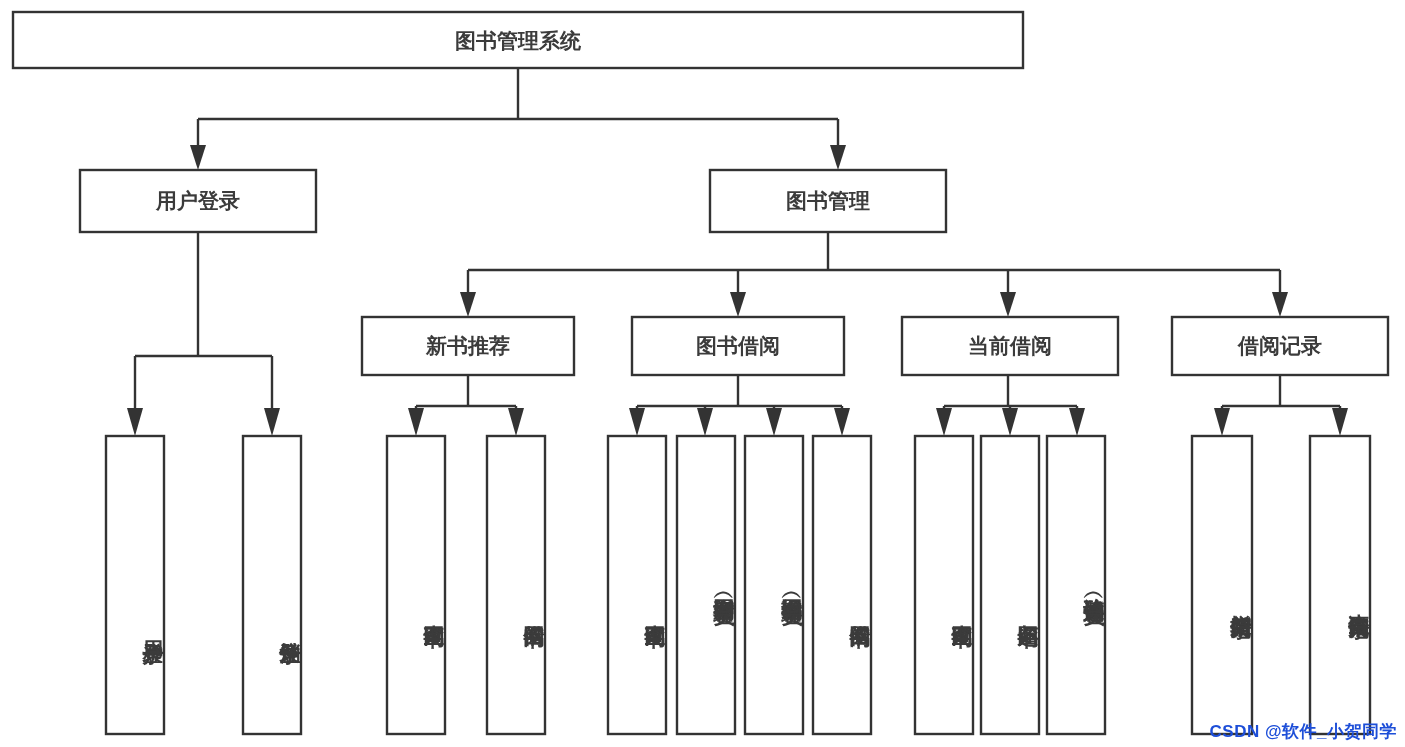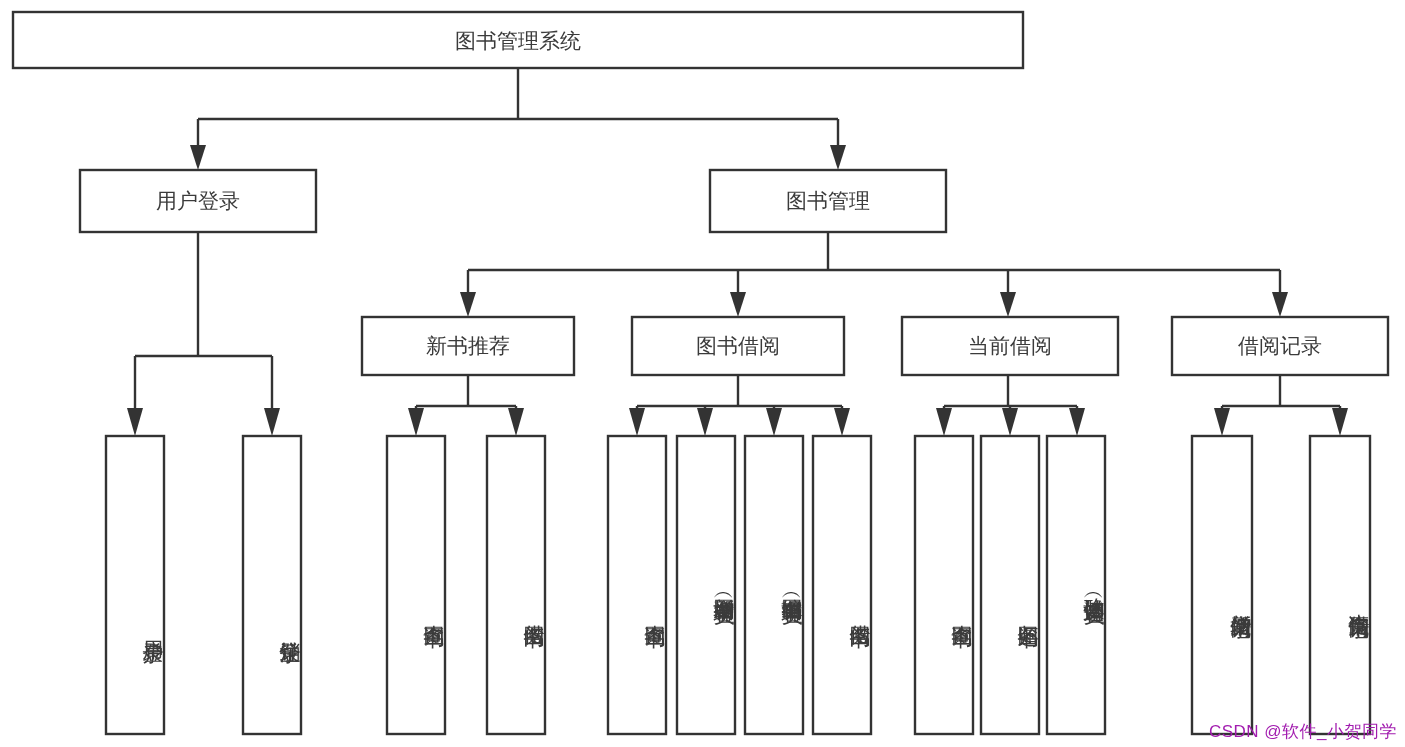--- a/index.html
+++ b/index.html
@@ -12,20 +12,21 @@
     height: 747px;
     font-family: "Liberation Sans", "DejaVu Sans", sans-serif;
     overflow: hidden;
     position: relative;
   }
   #diagram-root {
     position: relative;
     width: 1405px;
     height: 747px;
     background: #ffffff;
+    font-weight: bold;
   }
   svg#flowchart {
     position: absolute;
     left: 0;
     top: 0;
     width: 1405px;
     height: 747px;
     display: block;
   }
   .node-rect {
@@ -65,21 +66,21 @@
     justify-content: center;
     white-space: nowrap;
     pointer-events: none;
   }
   .watermark {
     position: absolute;
     right: 8px;
     bottom: 4px;
     font-family: "Liberation Sans", "DejaVu Sans", sans-serif;
     font-size: 17px;
-    color: #a21caf;
+    color: #1d4ed8;
     white-space: nowrap;
     letter-spacing: 0.5px;
   }
 </style>
 </head>
 <body>
 
 <div id="diagram-root">
 
   <svg id="flowchart" viewBox="0 0 1405 747">

